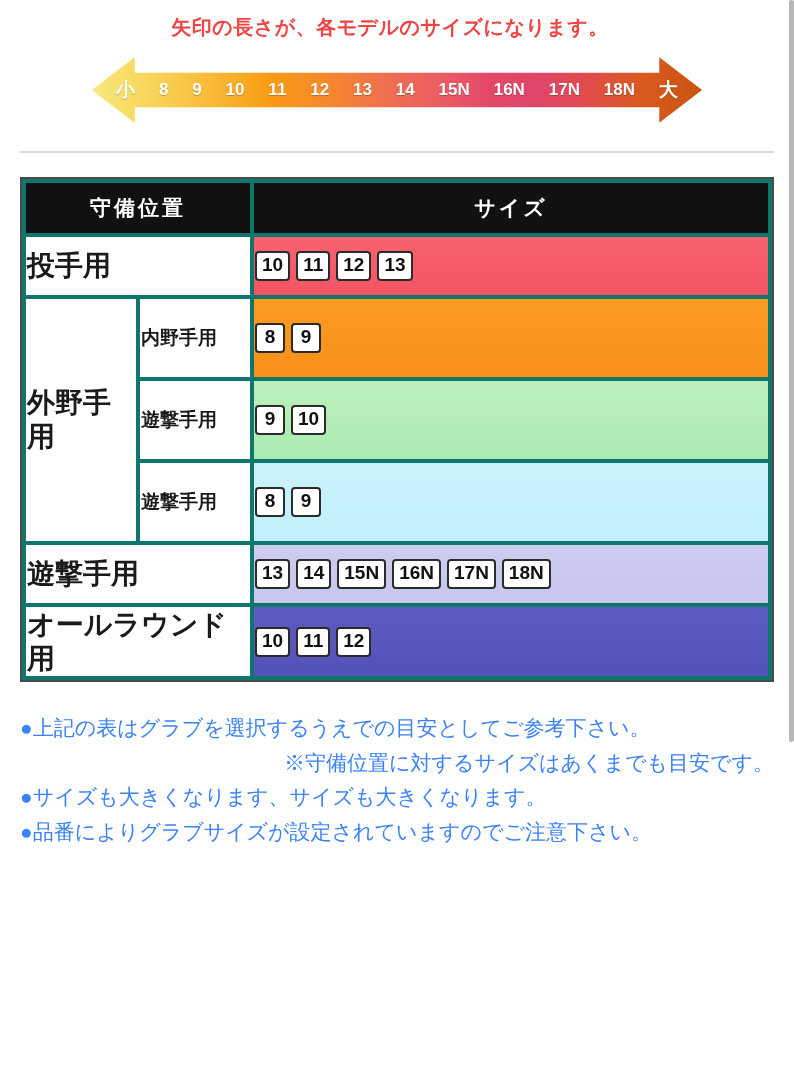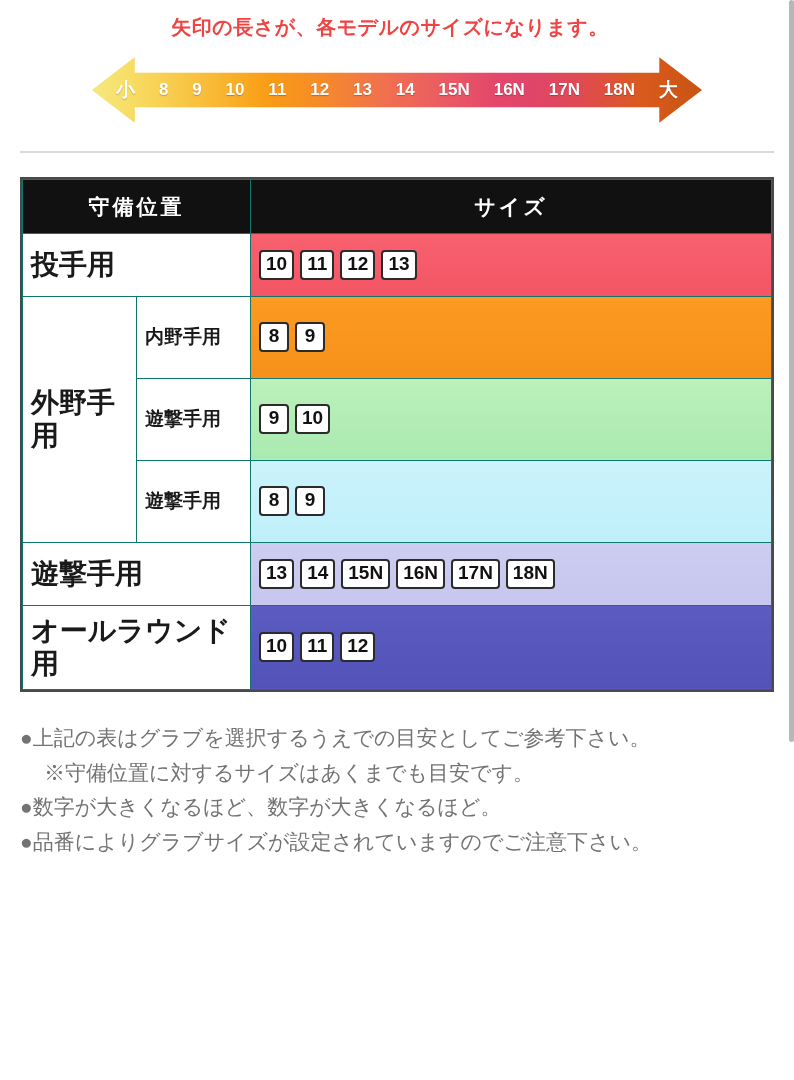--- a/index.html
+++ b/index.html
@@ -84,22 +84,22 @@
     margin: 0 auto;
     border: 2px solid #4a4a4a;
   }
   table.size-table {
     width: 100%;
     border-collapse: collapse;
     table-layout: fixed;
   }
   table.size-table th,
   table.size-table td {
-    border: 1px solid #0f766e;
-    padding: 8px;
+    border: 4px solid #0f766e;
+    padding: 1px;
   }
   thead th {
     background: #111111;
     color: #ffffff;
     font-size: 21px;
     font-weight: bold;
     height: 54px;
     text-align: center;
     letter-spacing: 3px;
     border-color: #111111;
@@ -163,24 +163,24 @@
   tr.r-second td.sizes, tr.r-third td.sizes, tr.r-short td.sizes { height: 82px; }
   tr.r-outfield td.sizes { height: 62px; }
   tr.r-all td.sizes { height: 66px; }
 
   
   .notes {
     width: 754px;
     margin: 30px auto 0 auto;
     font-size: 21px;
     line-height: 1.55;
-    color: #737373;
+    color: #3b82f6;
   }
   .notes p { margin: 0 0 2px 0; }
-  .notes p.indent { padding-left: 24px; }
+  .notes p.indent { padding-left: 24px; text-align: right; }
 
   
   .scrollbar {
     position: absolute;
     top: 0;
     right: 0;
     width: 5px;
     height: 1080px;
     background: transparent;
   }
@@ -298,19 +298,19 @@
           </div>
         </td>
       </tr>
     </tbody>
   </table>
 </div>
 
 <div class="notes">
   <p>●上記の表はグラブを選択するうえでの目安としてご参考下さい。</p>
   <p class="indent">※守備位置に対するサイズはあくまでも目安です。</p>
-  <p>●数字が大きくなるほど、数字が大きくなるほど。</p>
+  <p>●サイズも大きくなります、サイズも大きくなります。</p>
   <p>●品番によりグラブサイズが設定されていますのでご注意下さい。</p>
 </div>
 
 <div class="scrollbar">
   <div class="thumb"></div>
 </div>
 
 </body></html>

